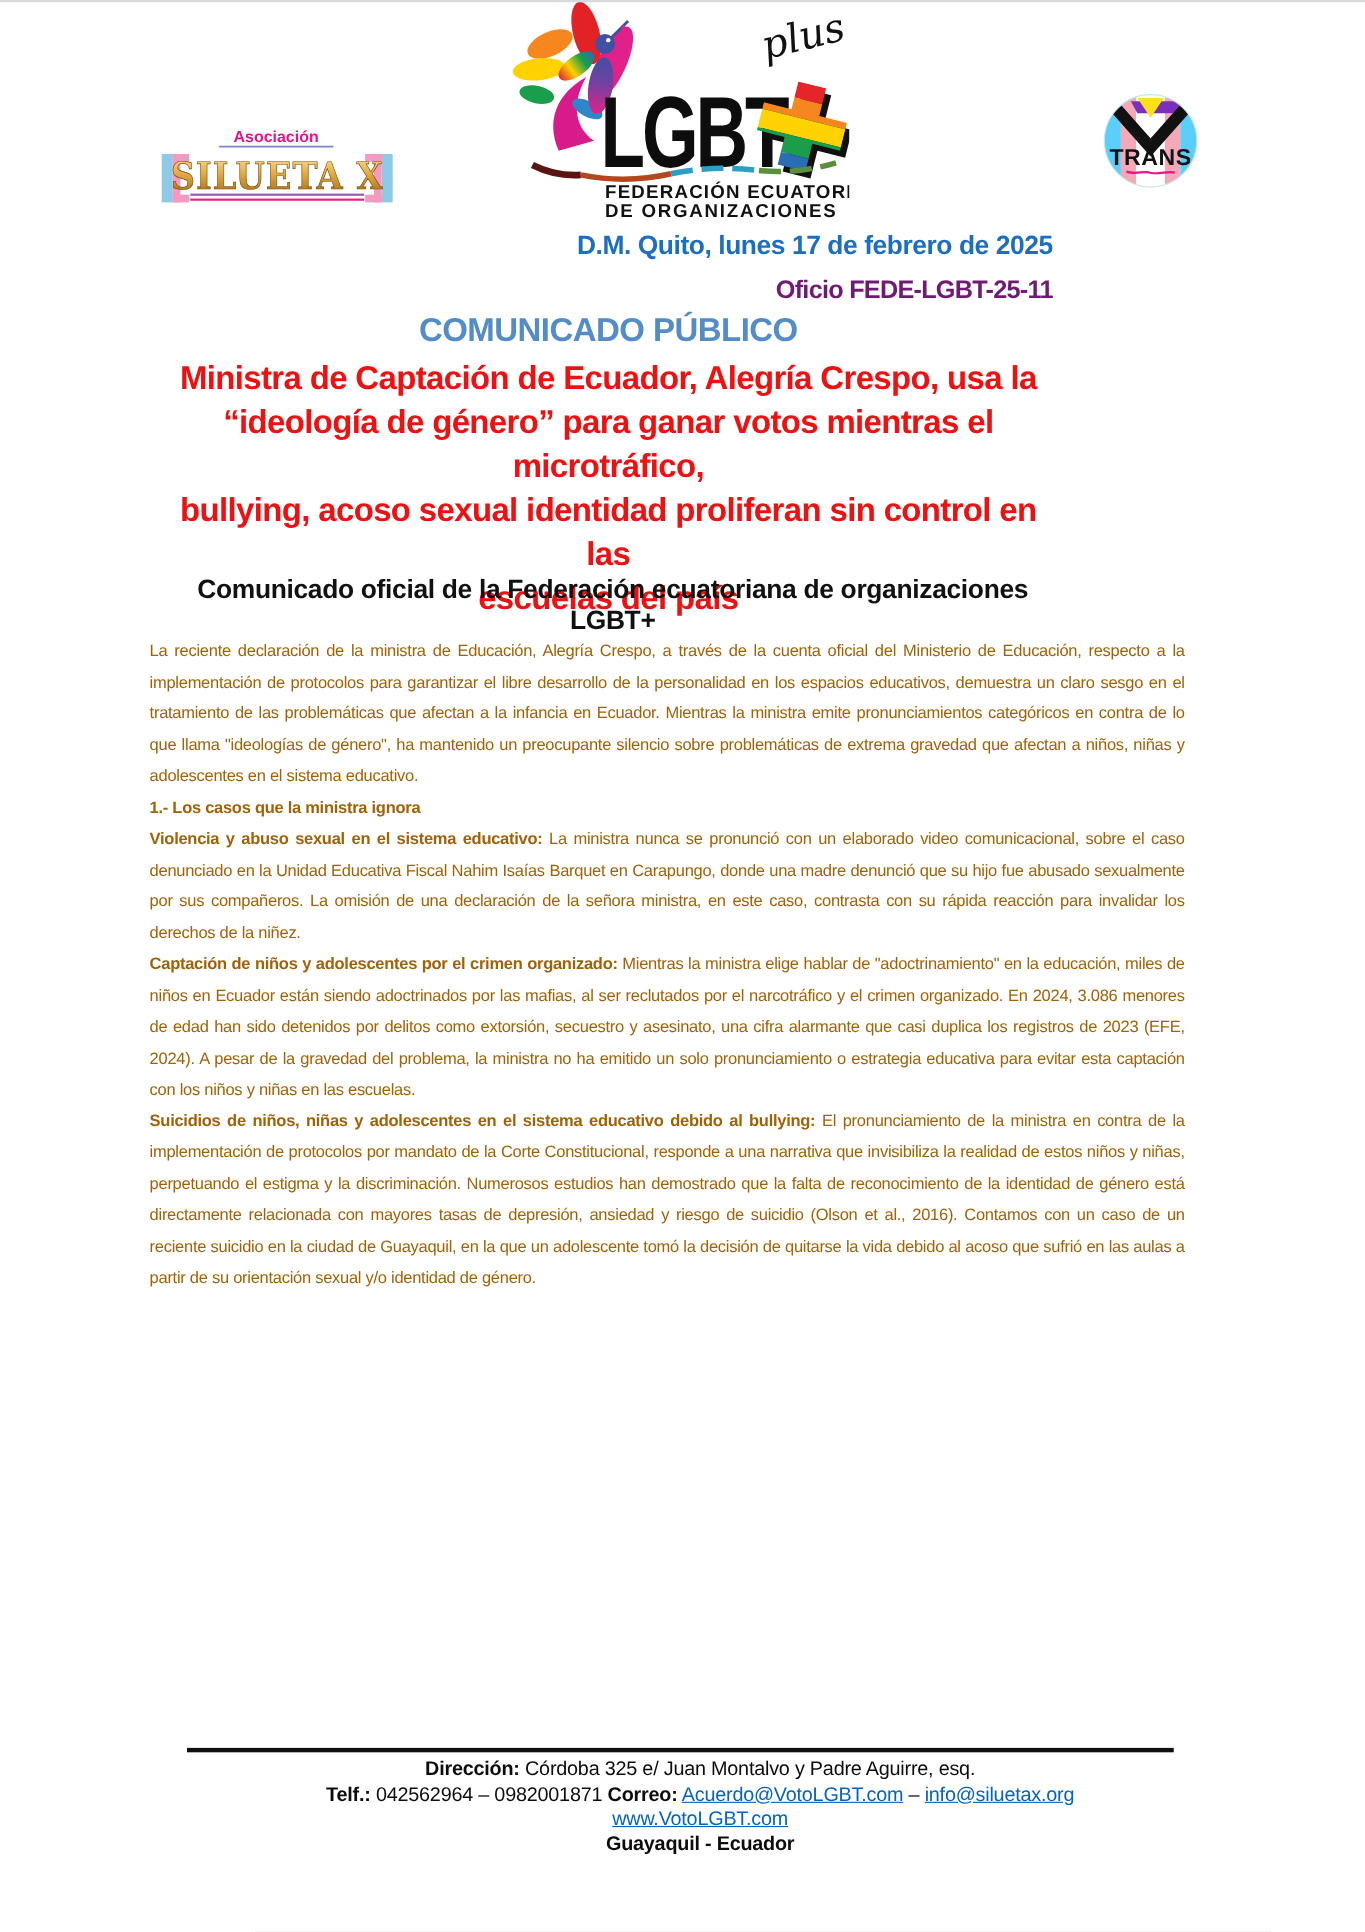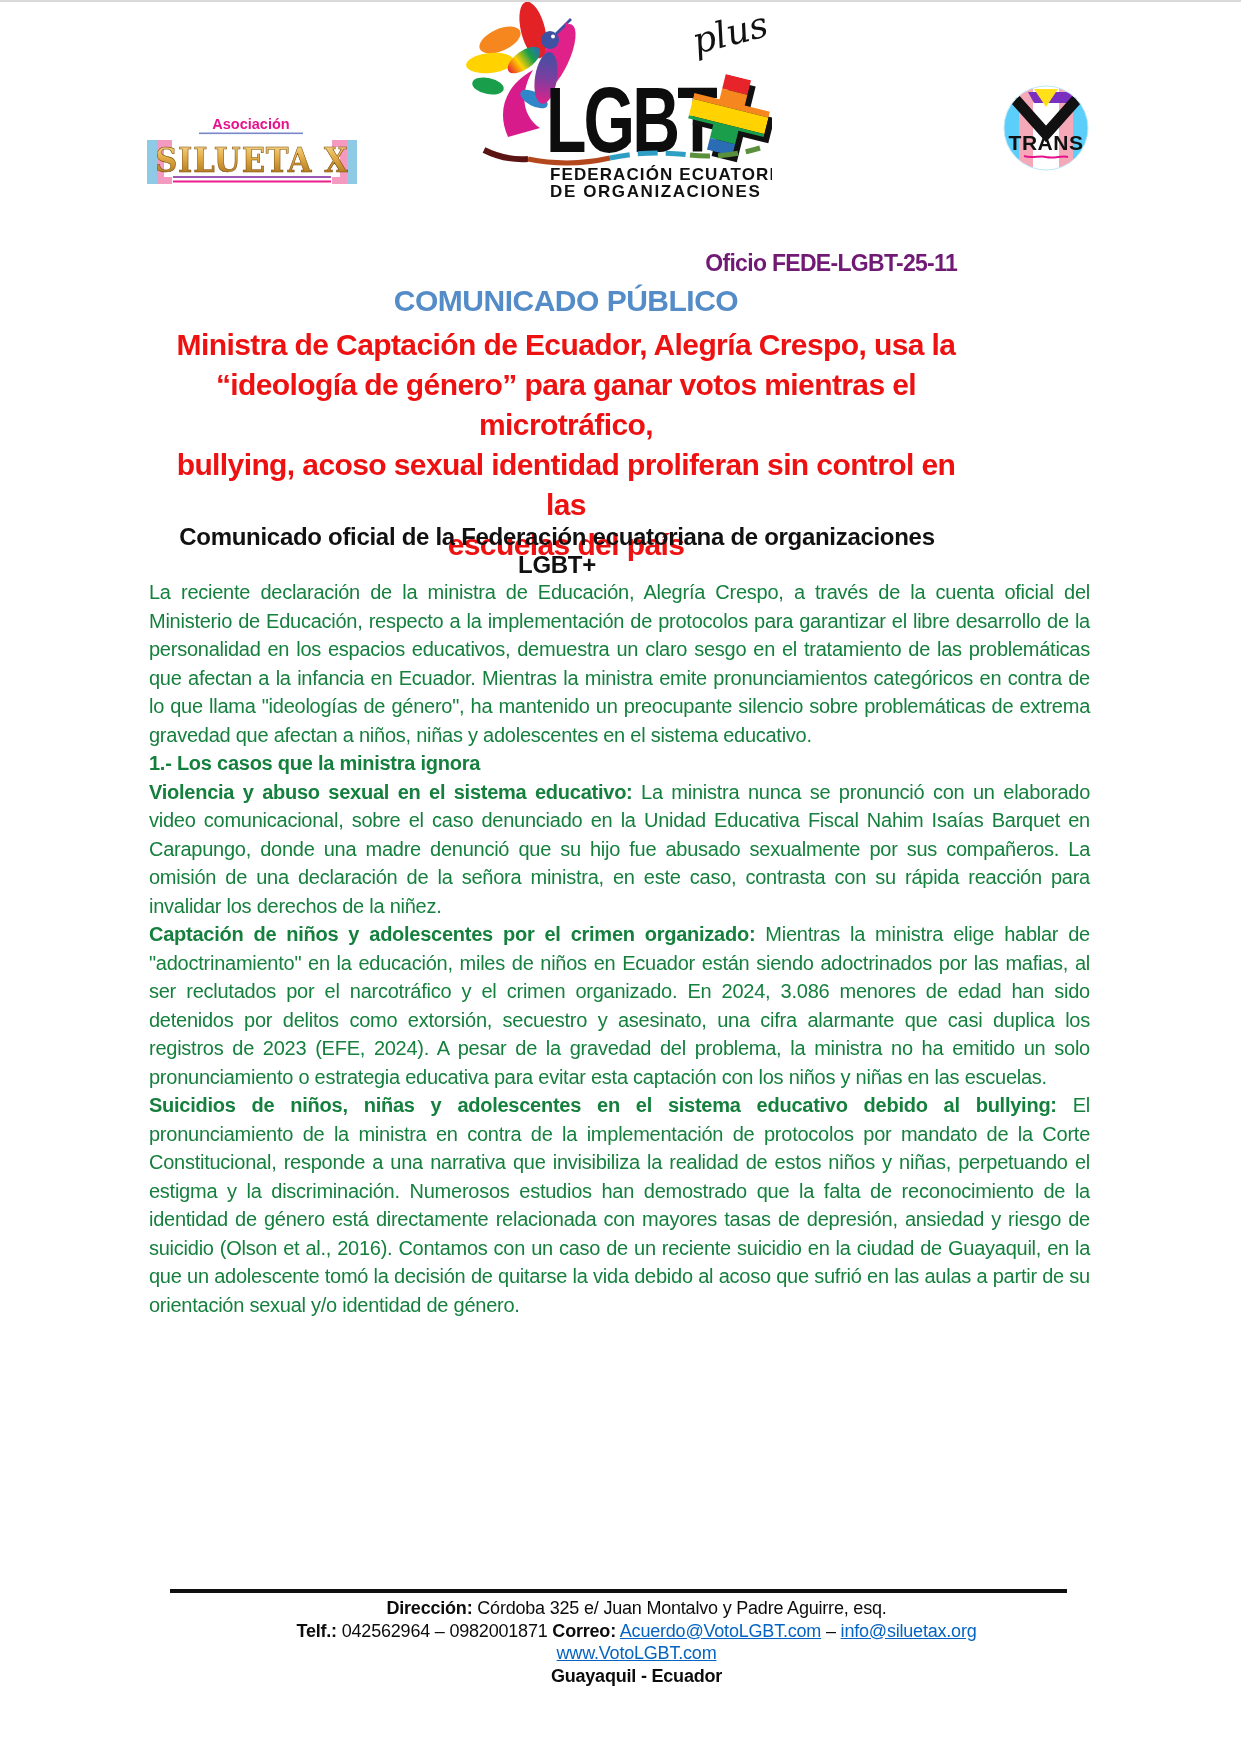--- a/index.html
+++ b/index.html
@@ -12,29 +12,29 @@
   .logo-lgbt{position:absolute;left:438px;top:2px;}
   .logo-trans{position:absolute;left:1002px;top:84px;}
 
   
   .date{position:absolute;top:210px;right:284px;font-size:24px;font-weight:bold;
         color:#1c6fc0;letter-spacing:-0.4px;white-space:nowrap;}
   .oficio{position:absolute;top:250px;right:284px;font-size:23px;font-weight:bold;
         color:#701a75;letter-spacing:-0.7px;white-space:nowrap;}
 
   
-  .titles{position:absolute;left:157px;top:284px;width:818px;text-align:center;}
+  .titles{position:absolute;left:144px;top:284px;width:818px;text-align:center;}
   .comunicado{font-size:30px;font-weight:bold;color:#548cc7;letter-spacing:-0.5px;margin-bottom:7px;}
   .headline-line{font-size:30px;line-height:40px;font-weight:bold;color:#ee1111;letter-spacing:-0.6px;}
   .subtitle{position:absolute;left:148px;top:523px;width:818px;text-align:center;
         font-weight:bold;font-size:24px;letter-spacing:-0.3px;}
 
   
-  .bodytext{position:absolute;left:149px;top:578px;width:941px;font-size:20px;
-        line-height:28.5px;text-align:justify;letter-spacing:-0.25px;color:#15803d;}
+  .bodytext{position:absolute;left:136px;top:578px;width:941px;font-size:15px;
+        line-height:28.5px;text-align:justify;letter-spacing:-0.25px;color:#a16207;}
   .bodytext p{margin:0;}
   .sec-heading{margin-top:60px;font-weight:bold;text-align:left;}
   .p-violencia{margin-top:29px;}
   .p-captacion{margin-top:40px;}
   .p-suicidios{margin-top:41px;}
   .lead{font-weight:bold;}
 
   
   .rule{position:absolute;left:170px;top:1589px;width:897px;height:4px;background:#0f0f0f;}
   .footer{position:absolute;left:188px;top:1597px;width:897px;text-align:center;
@@ -153,20 +153,21 @@
       <rect x="71" y="0" width="17" height="88" fill="#5bcefa"></rect>
       <polygon points="26,8 78,8 70,19 32,19" fill="#7b2fbe"></polygon>
       <polygon points="32,5 56,5 44,23" fill="#ffe01a"></polygon>
       <path d="M12,14 L44,50 L76,14" stroke="#111" stroke-width="11" fill="none"></path>
       <text x="44" y="66" text-anchor="middle" font-size="21" font-weight="bold" fill="#111" font-family="Liberation Sans, sans-serif" letter-spacing="0.5">TRANS</text>
       <path d="M22,72 C30,75 38,71 44,73 C52,75 60,71 66,73" stroke="#e5148c" stroke-width="2" fill="none"></path>
     </g>
     <circle cx="44" cy="44" r="42" fill="none" stroke="#bfe7f7" stroke-width="1"></circle>
   </svg>
 
+  <div class="date">D.M. Quito, lunes 17 de febrero de 2025</div>
   <div class="oficio">Oficio FEDE-LGBT-25-11</div>
 
   <div class="titles">
     <div class="comunicado">COMUNICADO PÚBLICO</div>
     <div class="headline-line">Ministra de Captación de Ecuador, Alegría Crespo, usa la</div>
     <div class="headline-line">“ideología de género” para ganar votos mientras el microtráfico,</div>
     <div class="headline-line">bullying, acoso sexual identidad proliferan sin control en las</div>
     <div class="headline-line">escuelas del país</div>
   </div>
 

